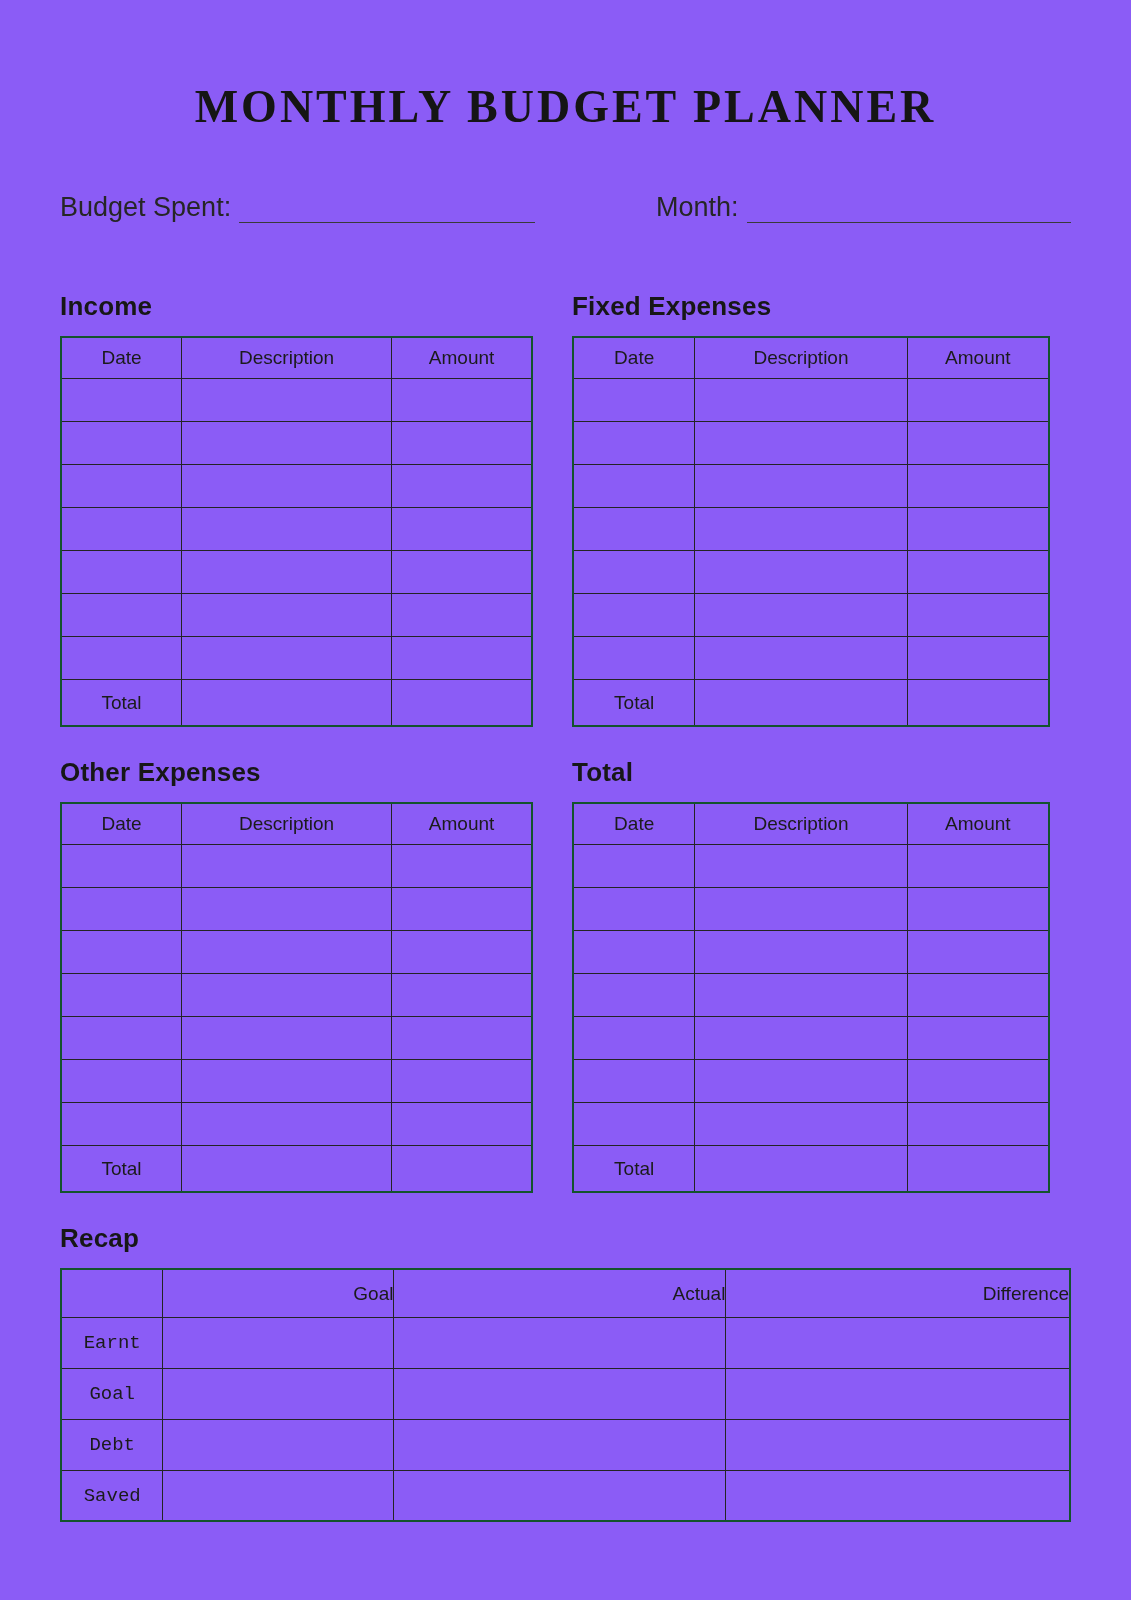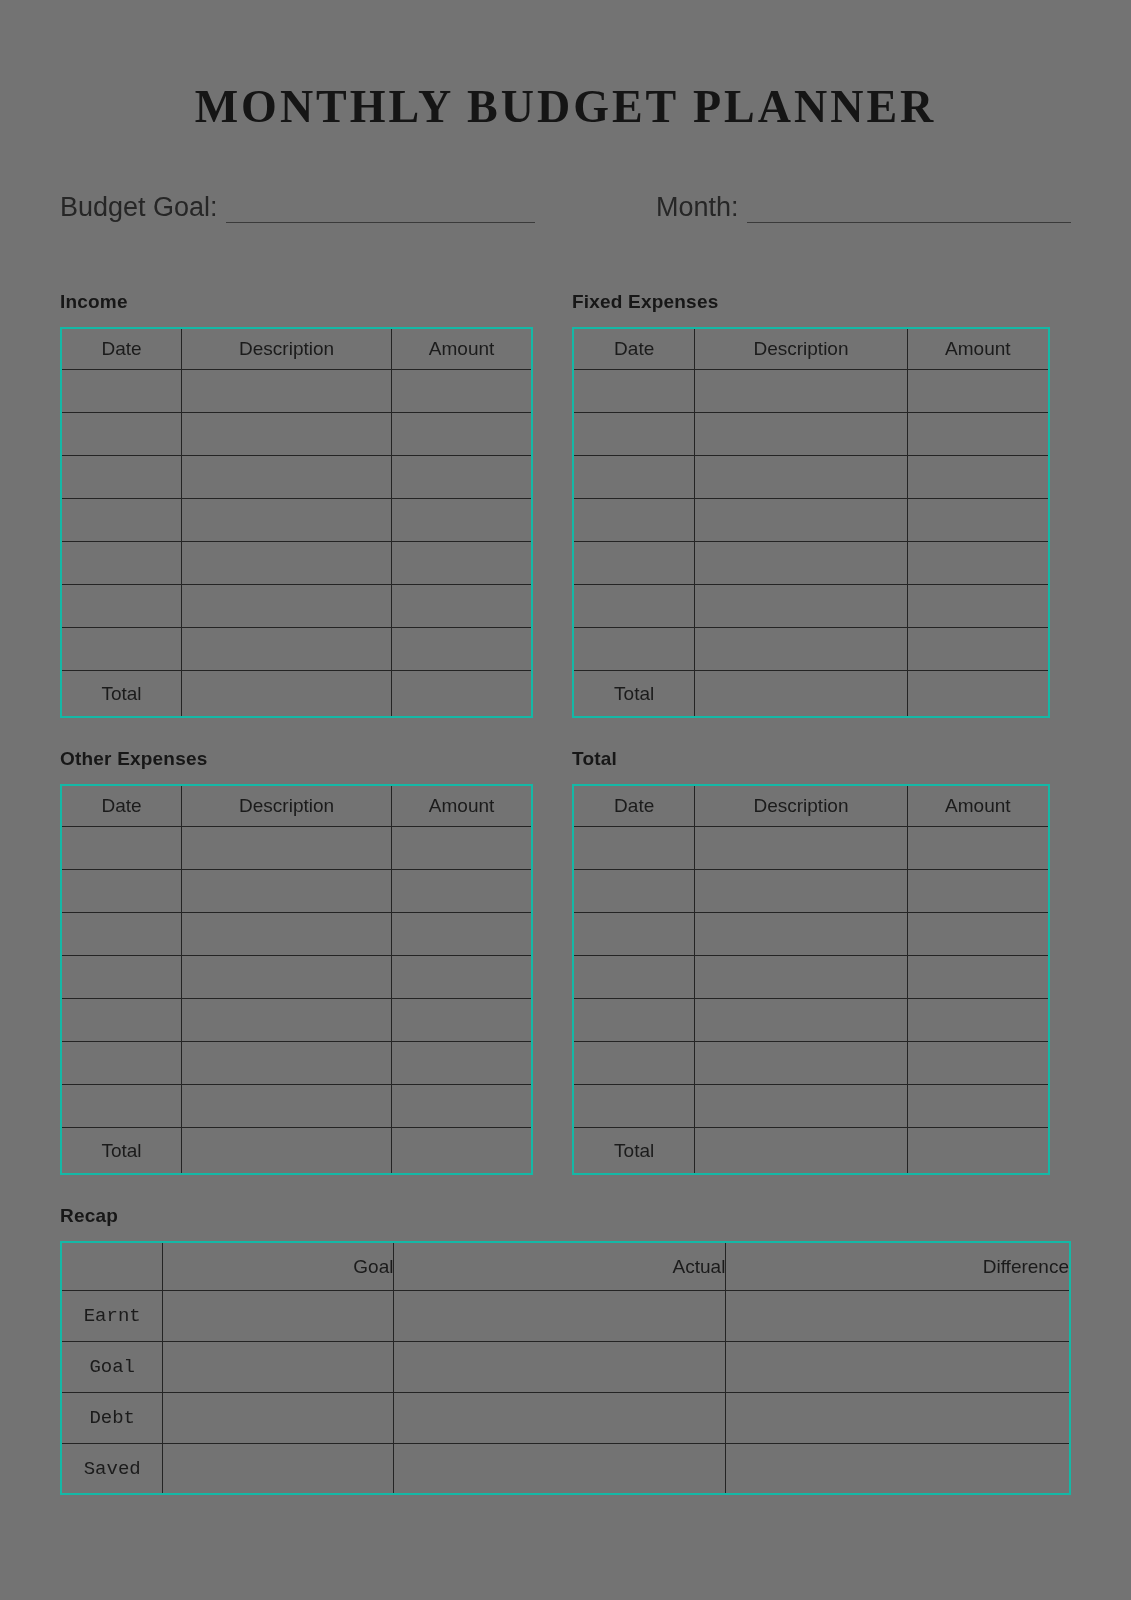--- a/index.html
+++ b/index.html
@@ -2,21 +2,21 @@
 <html><head>
 <meta charset="utf-8">
 <style>
   * { box-sizing: border-box; margin: 0; padding: 0; }
   html, body { background: #f3efe4; }
   .page {
     position: relative;
     width: 1131px;
     height: 1600px;
     margin: 0 auto;
-    background: #737373;
+    background: #8b5cf6;
     color: #1c1c1c;
     font-family: "Liberation Sans", sans-serif;
     padding: 0 60px;
     overflow: hidden;
   }
   .page-title {
     font-family: "Liberation Serif", serif;
     font-weight: 700;
     font-size: 46px;
     letter-spacing: 3px;
@@ -41,28 +41,28 @@
     height: 1.1em;
   }
   .tables-grid {
     margin-top: 68px;
     display: grid;
     grid-template-columns: 473px 478px;
     column-gap: 39px;
     row-gap: 30px;
   }
   .section-title {
-    font-size: 19px;
+    font-size: 26px;
     font-weight: 700;
     letter-spacing: 0.2px;
     margin-bottom: 14px;
     color: #171717;
   }
   table { border-collapse: collapse; width: 100%; table-layout: fixed; background: transparent; }
-  .entry-table, .recap-table { border: 2px solid #14b8a6; padding-left: 16px; }
+  .entry-table, .recap-table { border: 2px solid #14532d; padding-left: 16px; }
   th, td { border: 1.5px solid #242424; font-weight: 400; }
   .entry-table th { height: 41px; font-size: 19px; text-align: center; color: #1b1b1b; }
   .entry-table td { height: 43px; }
   .entry-table .total-row td { height: 47px; }
   .total-label { font-size: 19px; text-align: center; color: #1b1b1b; }
   .col-date { width: 25.6%; }
   .col-desc { width: 44.6%; }
   .col-amount { width: 29.8%; }
   .recap-section { margin-top: 30px; }
   .recap-table th { height: 48px; font-size: 19px; text-align: right; color: #1b1b1b; }
@@ -75,21 +75,21 @@
 </style>
 </head>
 <body>
 
 <div class="page">
 
   <h1 class="page-title">MONTHLY BUDGET PLANNER</h1>
 
   <div class="fill-row">
     <div class="fill-field goal">
-      <span class="fill-label">Budget Goal:</span>
+      <span class="fill-label">Budget Spent:</span>
       <span class="fill-line"></span>
     </div>
     <div class="fill-field month">
       <span class="fill-label">Month:</span>
       <span class="fill-line"></span>
     </div>
   </div>
 
   <div class="tables-grid">
 

